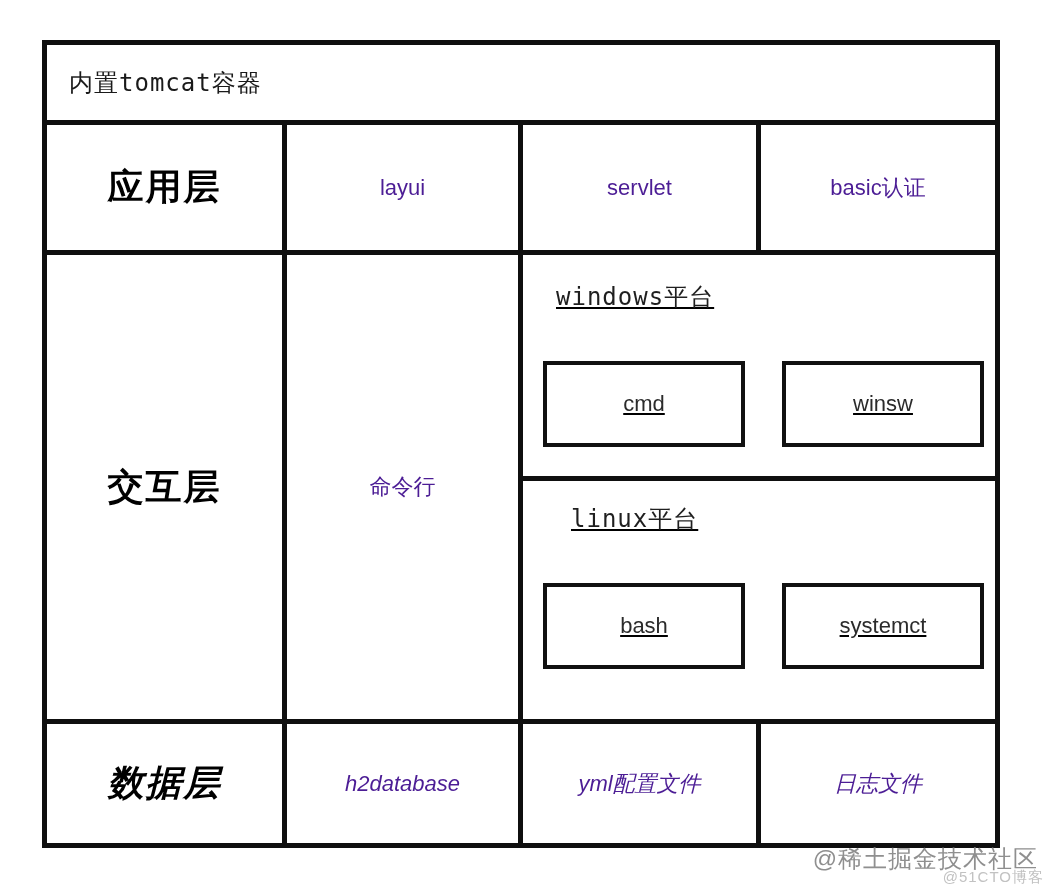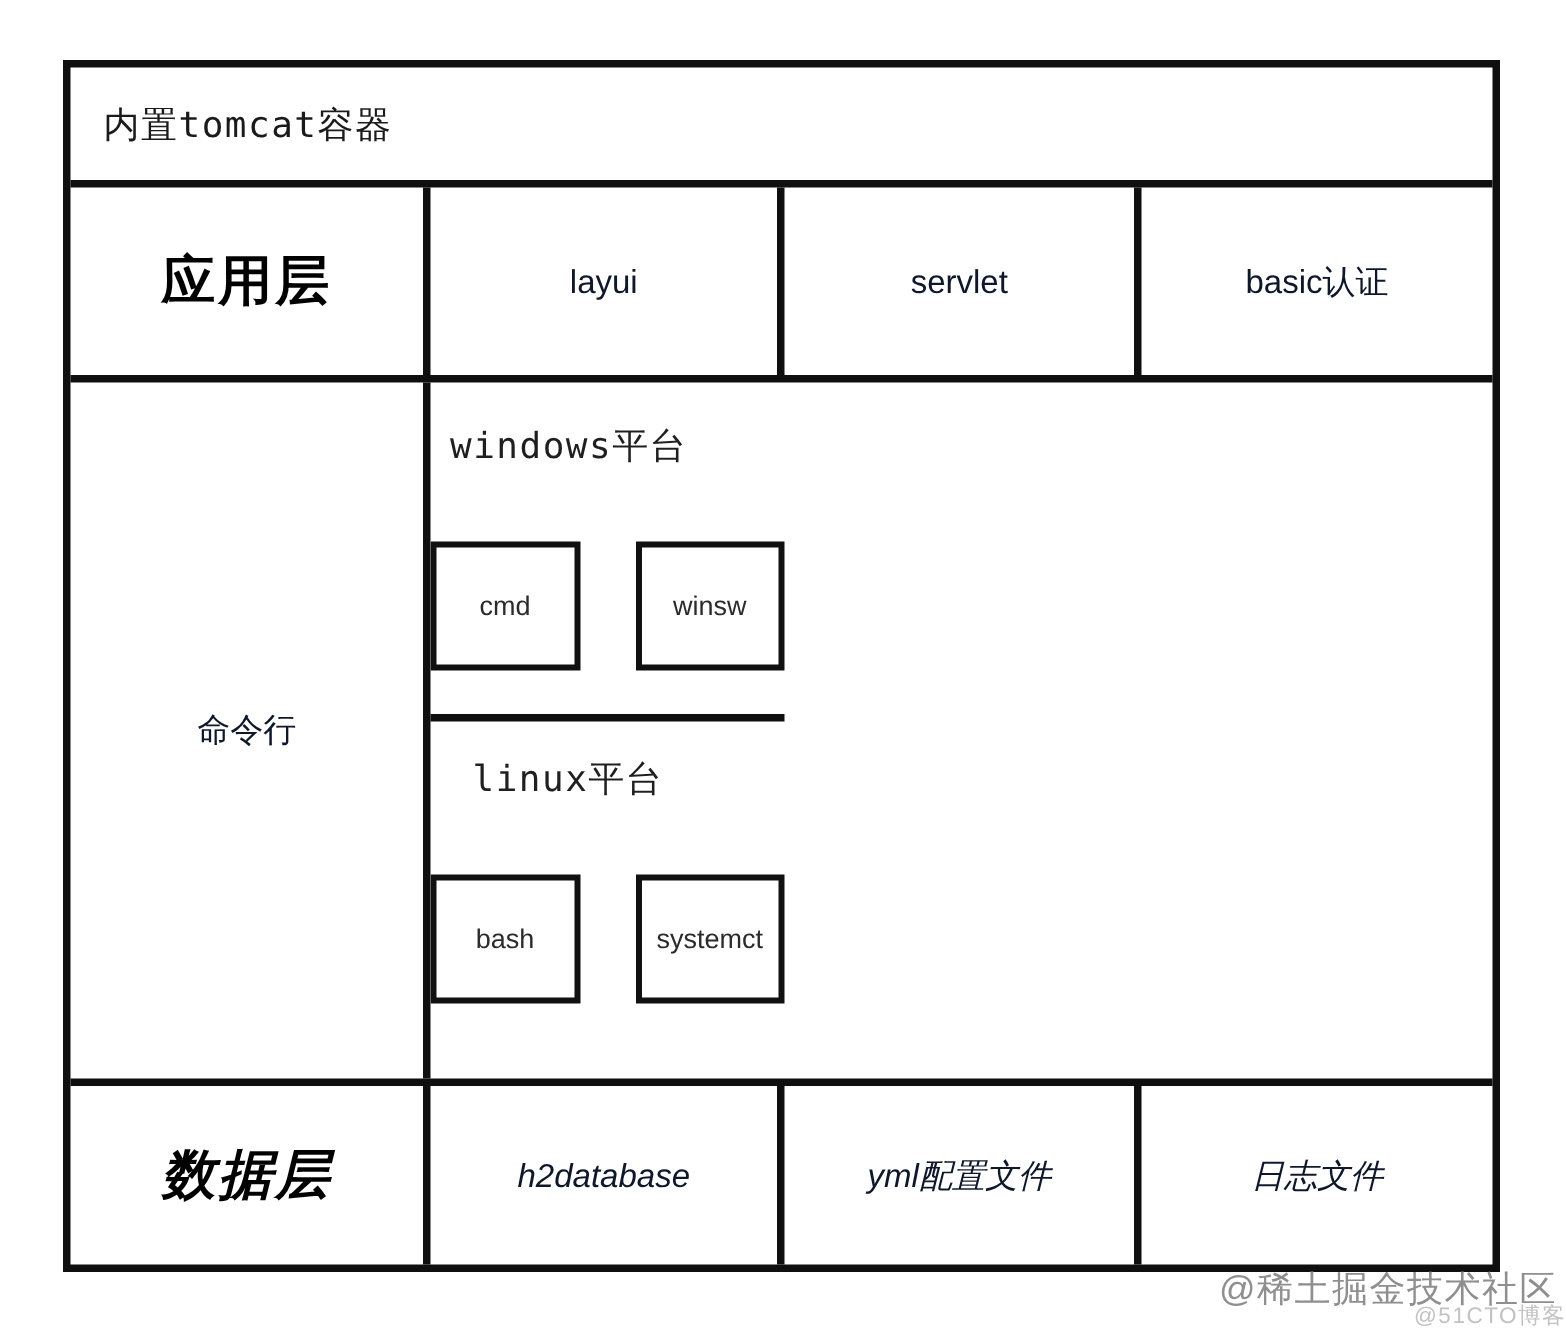--- a/index.html
+++ b/index.html
@@ -57,39 +57,41 @@
     grid-template-columns: 240px 236px 1fr;
     border-bottom: 5px solid #0f0f0f;
     box-sizing: border-box;
   }
   .cell {
     display: flex;
     align-items: center;
     justify-content: center;
     box-sizing: border-box;
     font-size: 22px;
-    color: #0f172a;
+    color: #4c1d95;
   }
   .cell.v-border {
     border-right: 5px solid #0f0f0f;
   }
   .layer-header {
     font-size: 36px;
     font-weight: bold;
     color: #000000;
     letter-spacing: 2px;
   }
   .merged-cell {
     display: flex;
     flex-direction: column;
     box-sizing: border-box;
   }
   .platform-section {
     box-sizing: border-box;
     position: relative;
+    padding-left: 20px;
+    text-decoration: underline;
   }
   .platform-windows {
     flex: 0 0 226px;
     border-bottom: 5px solid #0f0f0f;
   }
   .platform-linux {
     flex: 1 1 auto;
   }
   .platform-label {
     font-family: "DejaVu Sans Mono", monospace;
@@ -108,21 +110,21 @@
     margin-top: 48px;
   }
   .tool-box {
     width: 202px;
     height: 86px;
     border: 4px solid #111111;
     box-sizing: border-box;
     display: flex;
     align-items: center;
     justify-content: center;
-    font-size: 18px;
+    font-size: 22px;
     color: #2b2b2b;
     background: #ffffff;
   }
   .watermark-1 {
     position: absolute;
     right: 6px;
     top: 843px;
     font-size: 24px;
     color: #8f8f8f;
     letter-spacing: 1px;
@@ -146,20 +148,21 @@
   <div class="title-row">内置tomcat容器</div>
 
   <div class="grid-row row-app">
     <div class="cell v-border layer-header">应用层</div>
     <div class="cell v-border">layui</div>
     <div class="cell v-border">servlet</div>
     <div class="cell">basic认证</div>
   </div>
 
   <div class="row-interaction">
+    <div class="cell v-border layer-header">交互层</div>
     <div class="cell v-border">命令行</div>
     <div class="merged-cell">
 
       <div class="platform-section platform-windows">
         <div class="platform-label">windows平台</div>
         <div class="platform-boxes">
           <div class="tool-box">cmd</div>
           <div class="tool-box">winsw</div>
         </div>
       </div>

